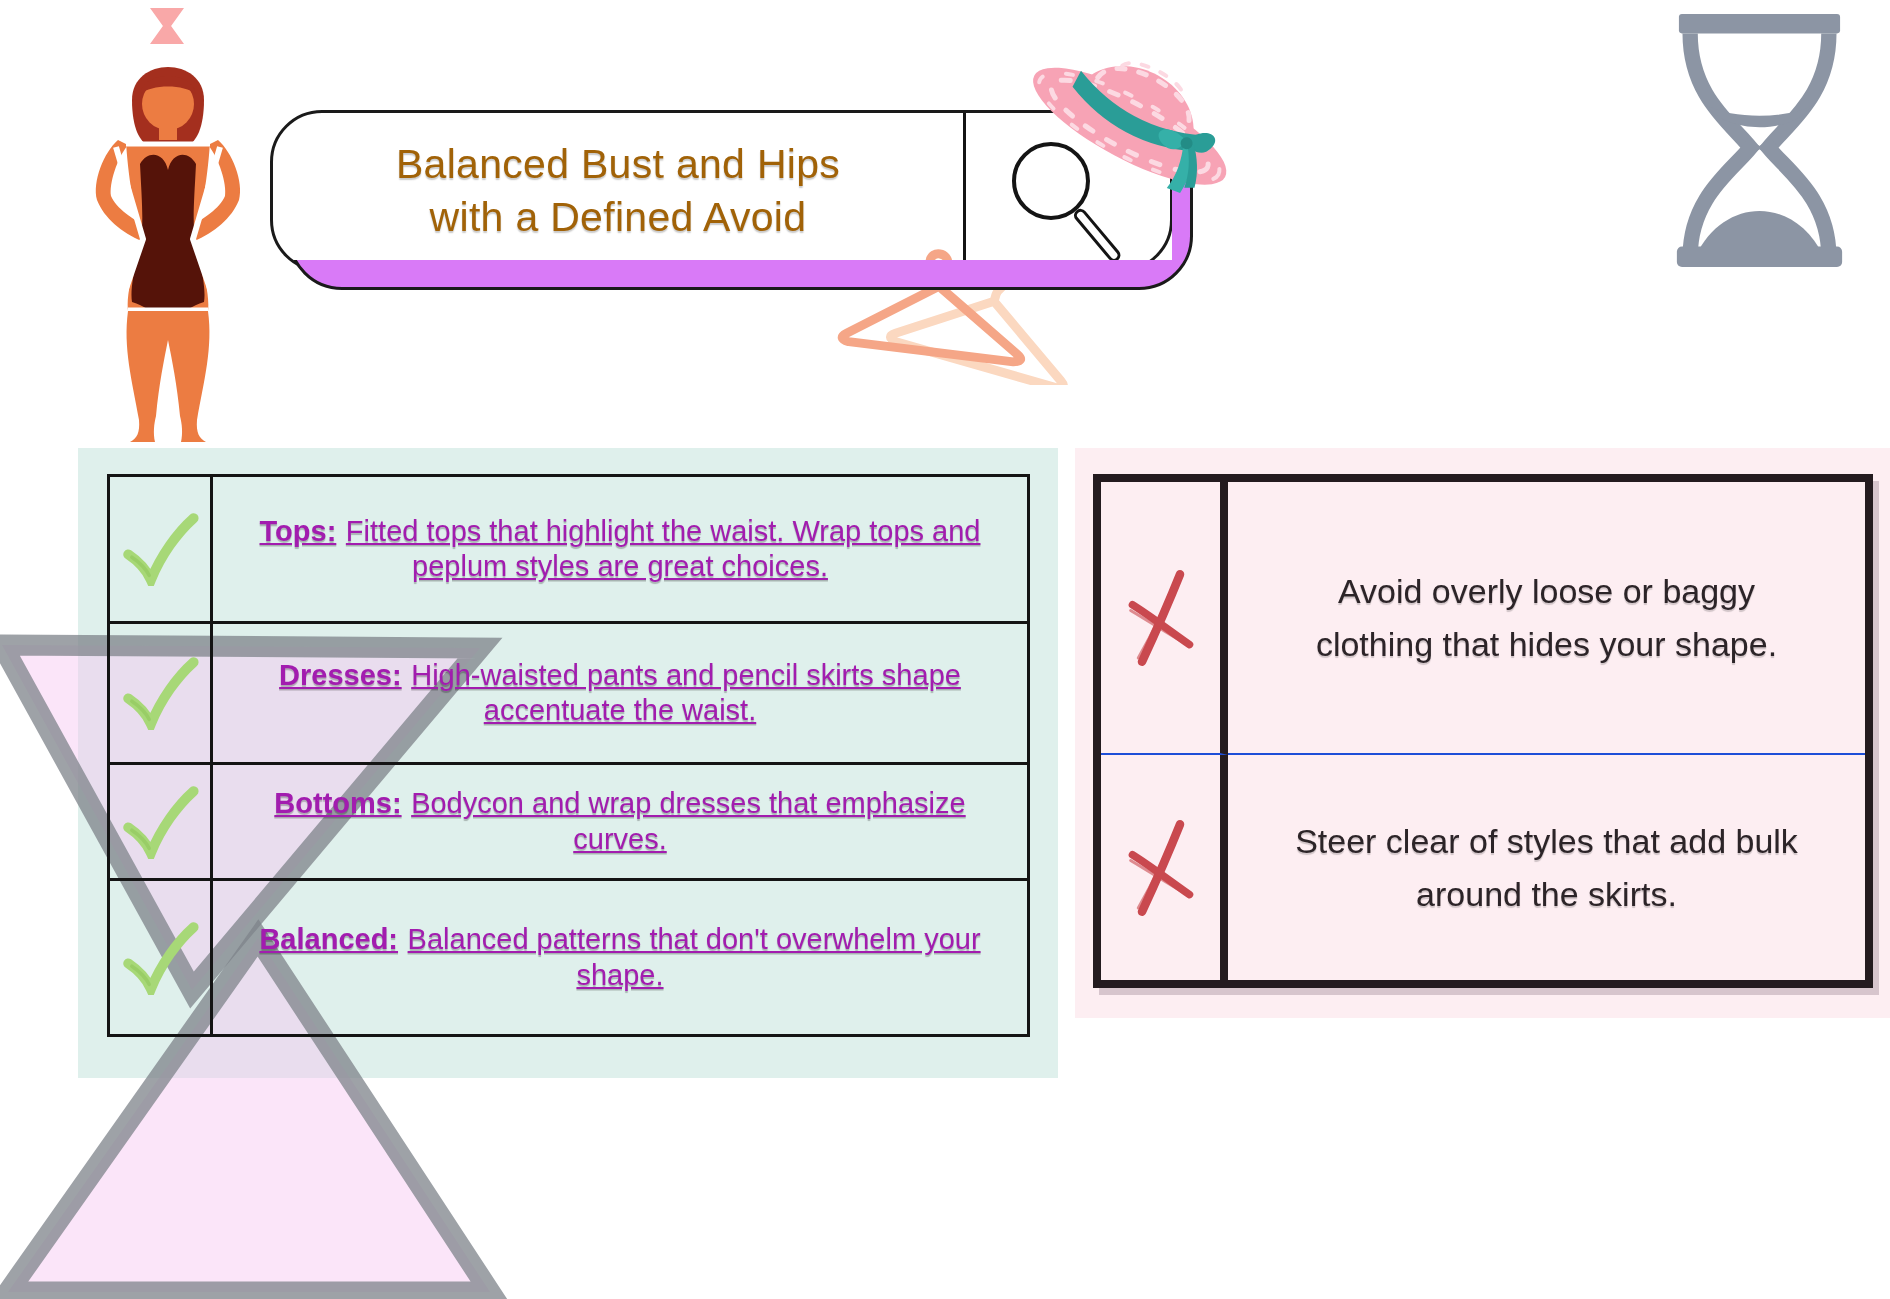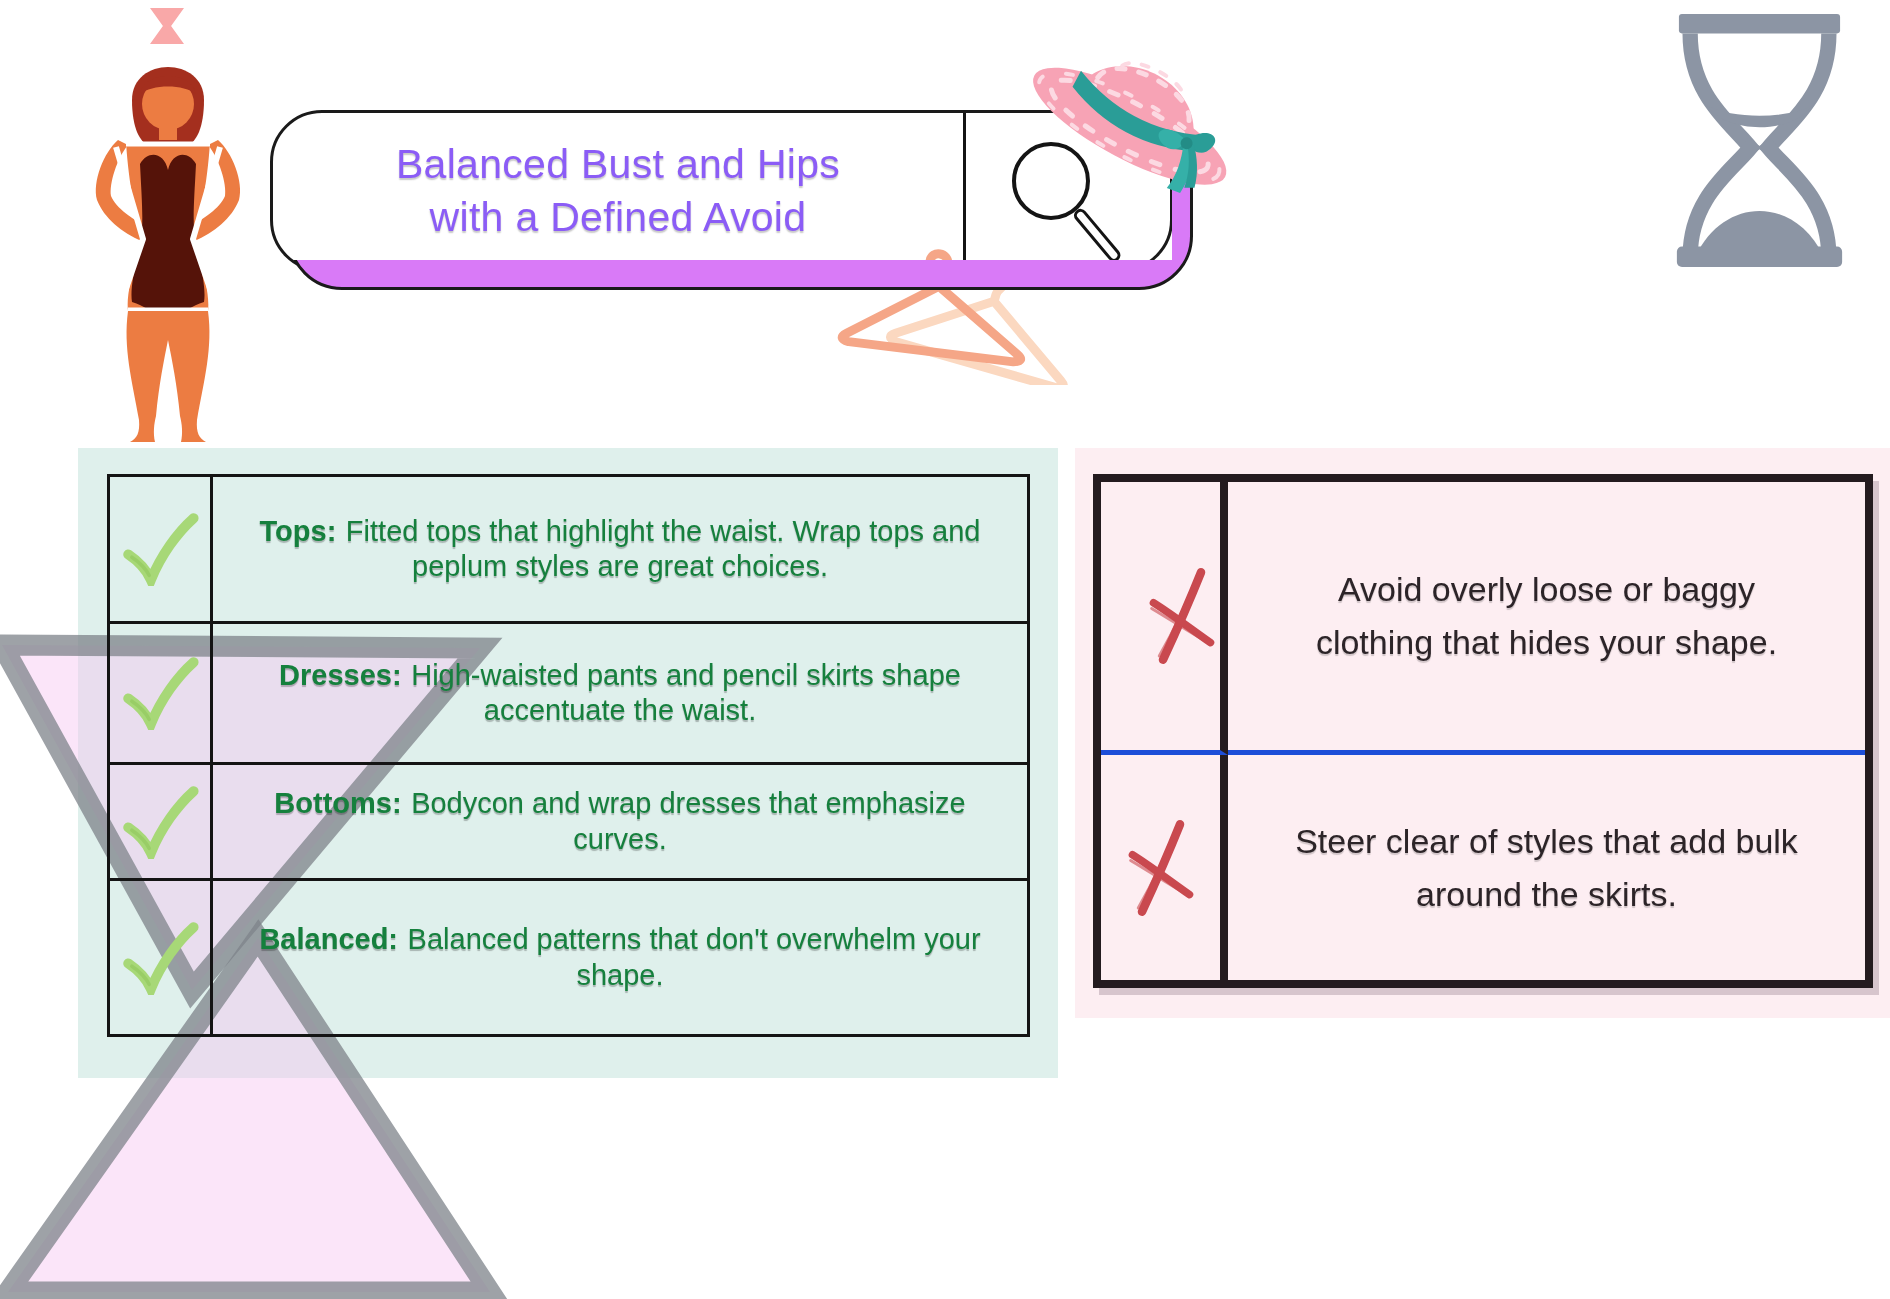--- a/index.html
+++ b/index.html
@@ -15,54 +15,54 @@
     clip-path:polygon(0 128px,884px 128px,884px 10px,100% 10px,100% 100%,0 100%);
   }
   .search-bar{
     left:270px;top:110px;width:903px;height:162px;
     background:#ffffff;border:3px solid #1a1a1a;border-radius:52px;
     box-sizing:border-box;
   }
   .search-text{
     position:absolute;left:0;top:0;width:690px;height:100%;
     display:flex;flex-direction:column;align-items:center;justify-content:center;
-    font-size:41px;line-height:1.30;font-weight:500;color:#8b5cf6;
+    font-size:41px;line-height:1.30;font-weight:500;color:#a16207;
     text-shadow:0 1.5px 1.5px rgba(0,0,0,0.22);letter-spacing:.3px;
   }
   .search-divider{position:absolute;left:690px;top:0;width:3px;height:100%;background:#141414;}
 
   
   .panel-teal{left:78px;top:448px;width:980px;height:630px;background:#dff0ec;}
   .panel-pink{left:1075px;top:448px;width:815px;height:570px;background:#fdeef2;}
 
   
   .do-table{
     left:107px;top:474px;width:923px;height:563px;box-sizing:border-box;
     border:3px solid #141414;display:grid;
     grid-template-columns:103px 1fr;
     grid-template-rows:147px 141px 116px 1fr;
   }
   .lcell{display:flex;align-items:center;justify-content:center;box-sizing:border-box;}
   .lcell.chk{border-right:3px solid #141414;}
   .lcell.bb{border-bottom:3px solid #141414;}
   .ltext{margin:0;padding:0 30px;text-align:center;font-size:29px;line-height:1.22;
-    color:#15803d;text-shadow:0 1.5px 1px rgba(0,0,0,0.25);}
+    color:#a21caf;text-shadow:0 1.5px 1px rgba(0,0,0,0.25);text-decoration:underline;}
   .ltext b{font-weight:700;margin-right:0.33em;}
 
   
   .dont-table{
     left:1093px;top:474px;width:780px;height:514px;box-sizing:border-box;
     border:8px solid #241b1f;display:grid;
     grid-template-columns:127px 1fr;
     grid-template-rows:273px 1fr;
     box-shadow:6px 7px 0 rgba(120,95,110,0.28);
   }
   .rcell{display:flex;align-items:center;justify-content:center;box-sizing:border-box;}
   .rcell.xc{border-right:8px solid #241b1f;}
-  .rcell.bb{border-bottom:5px solid #1d4ed8;justify-content:flex-end;}
+  .rcell.bb{border-bottom:2px solid #1d4ed8;}
   .rtext{margin:0;padding:0 55px;text-align:center;font-size:34px;line-height:1.55;
     color:#2c2428;text-shadow:0 1.5px 1px rgba(0,0,0,0.18);}
 
   
   .mini-hourglass{
     left:150px;top:8px;width:34px;height:36px;background:#f9a8a8;
     clip-path:polygon(0 0,100% 0,62% 50%,100% 100%,0 100%,38% 50%);
   }
 </style>
 </head>

